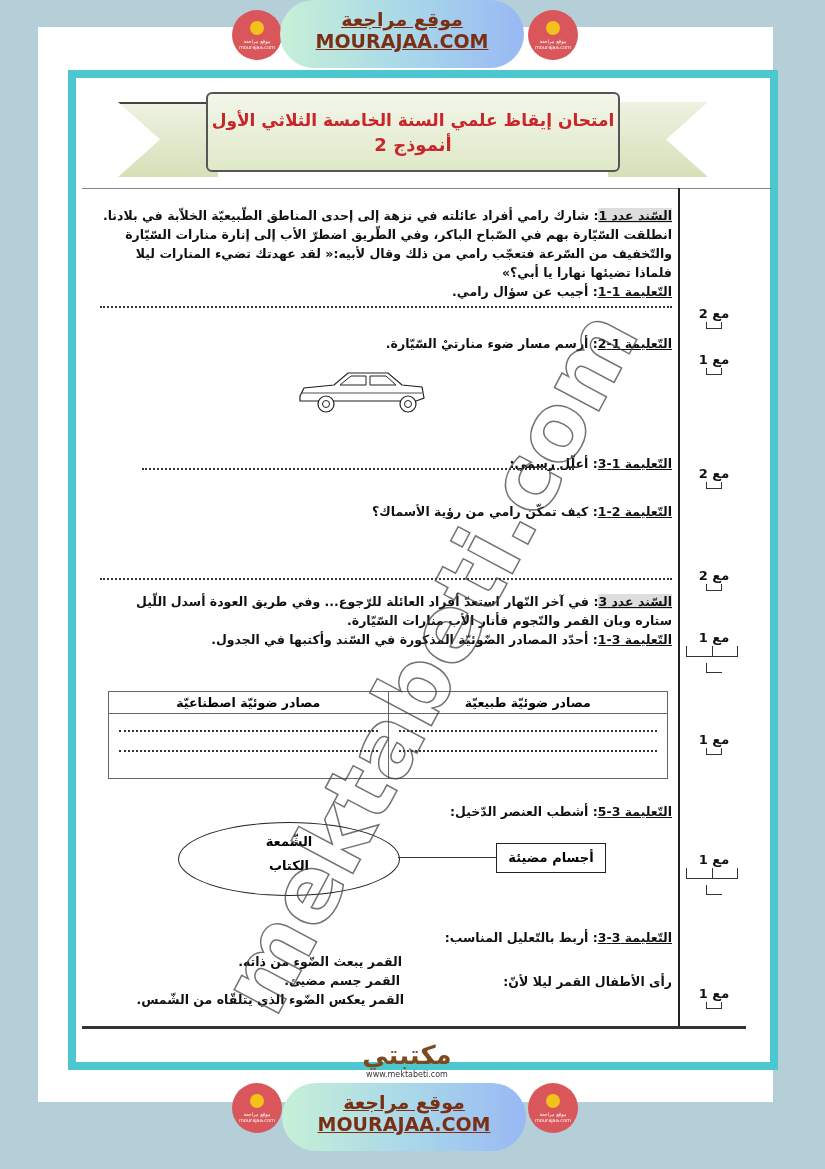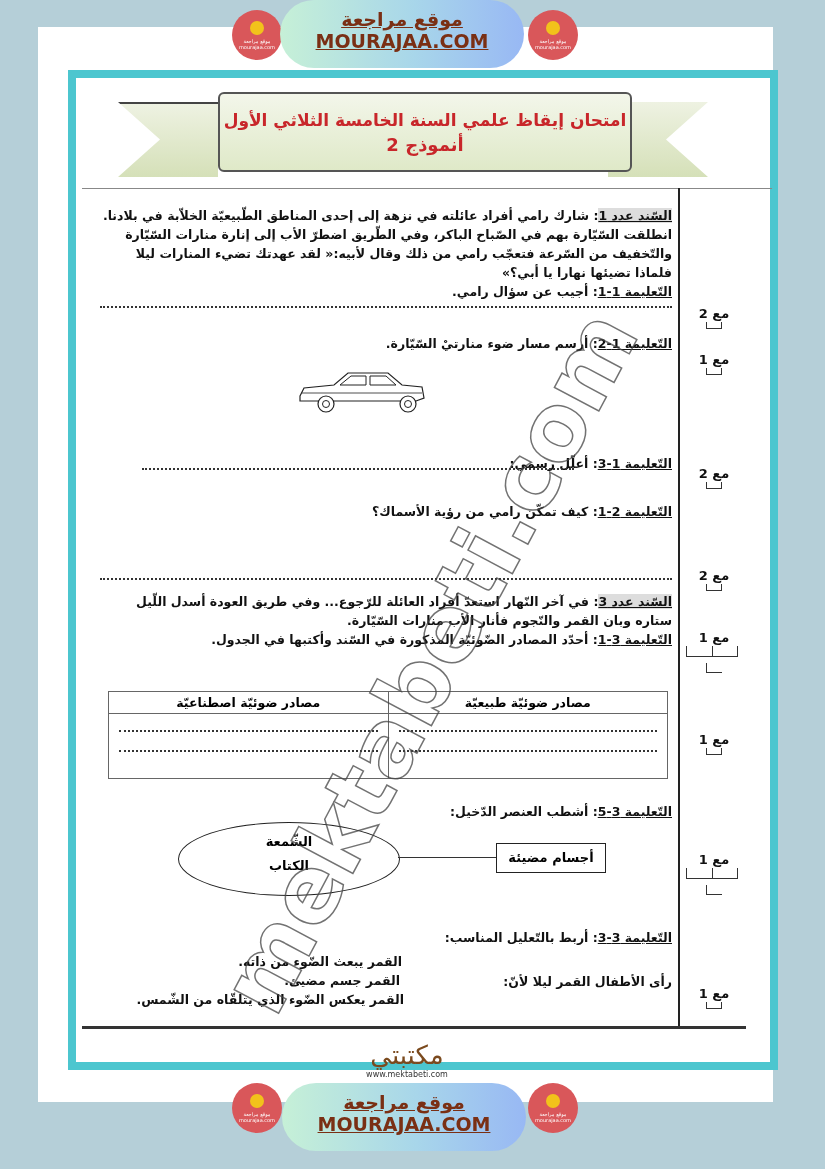--- a/index.html
+++ b/index.html
@@ -23,21 +23,20 @@
     background: #fff;
   }
   
   .banner {
     position: absolute; left: 206px; top: 92px; width: 414px; height: 80px;
     background: linear-gradient(180deg, #f3f6ea 0%, #dfe9c8 100%);
     border: 2px solid #555;
     border-radius: 6px;
     display: flex; flex-direction: column; align-items: center; justify-content: center;
     direction: rtl;
-    margin-left: 12px;
   }
   .ribbon {
     position: absolute; top: 102px; width: 100px; height: 75px;
     background: linear-gradient(180deg,#eef2e2,#d5e0b8);
   }
   .ribbon.left { left: 118px; clip-path: polygon(0 0, 100% 0, 100% 100%, 0 100%, 42% 50%); border-top:2px solid #444; }
   .ribbon.right { left: 608px; clip-path: polygon(0 0, 100% 0, 58% 50%, 100% 100%, 0 100%); }
   .banner-title { color: #c8262a; font-weight: bold; font-size: 17px; }
   .banner-sub { color: #c8262a; font-weight: bold; font-size: 18px; margin-top: 4px; }
   .header-line { position: absolute; left: 82px; top: 188px; width: 690px; border-top: 1px solid #888; }
@@ -105,21 +104,21 @@
   .pill .en { font-size: 19px; display:block; font-family: "DejaVu Sans", sans-serif; }
   .circle {
     position: absolute; width: 50px; height: 50px; border-radius: 50%; background: #d9575a;
     text-align: center; color: #fff; font-size: 5px;
   }
   .circle .dot { display:block; width: 14px; height: 14px; border-radius: 50%; background: #f2c21b; margin: 11px auto 3px; }
 
   .logo {
     position: absolute; left: 332px; top: 1040px; width: 150px; height: 44px; text-align: center;
   }
-  .logo .name { font-size: 26px; font-weight: normal; color: #7b4a1e; direction: rtl; line-height: 30px; }
+  .logo .name { font-size: 26px; font-weight: bold; color: #7b4a1e; direction: rtl; line-height: 30px; }
   .logo .url { font-size: 8px; color: #333; }
   .watermark {
     position: absolute; left: 180px; top: 340px; font-size: 92px; font-weight: bold;
     color: transparent; -webkit-text-stroke: 1.5px #444; transform: rotate(-62deg);
     transform-origin: left top; opacity: .75; white-space: nowrap; top: 980px; left: 200px;
   }
 </style>
 </head>
 <body>
 

